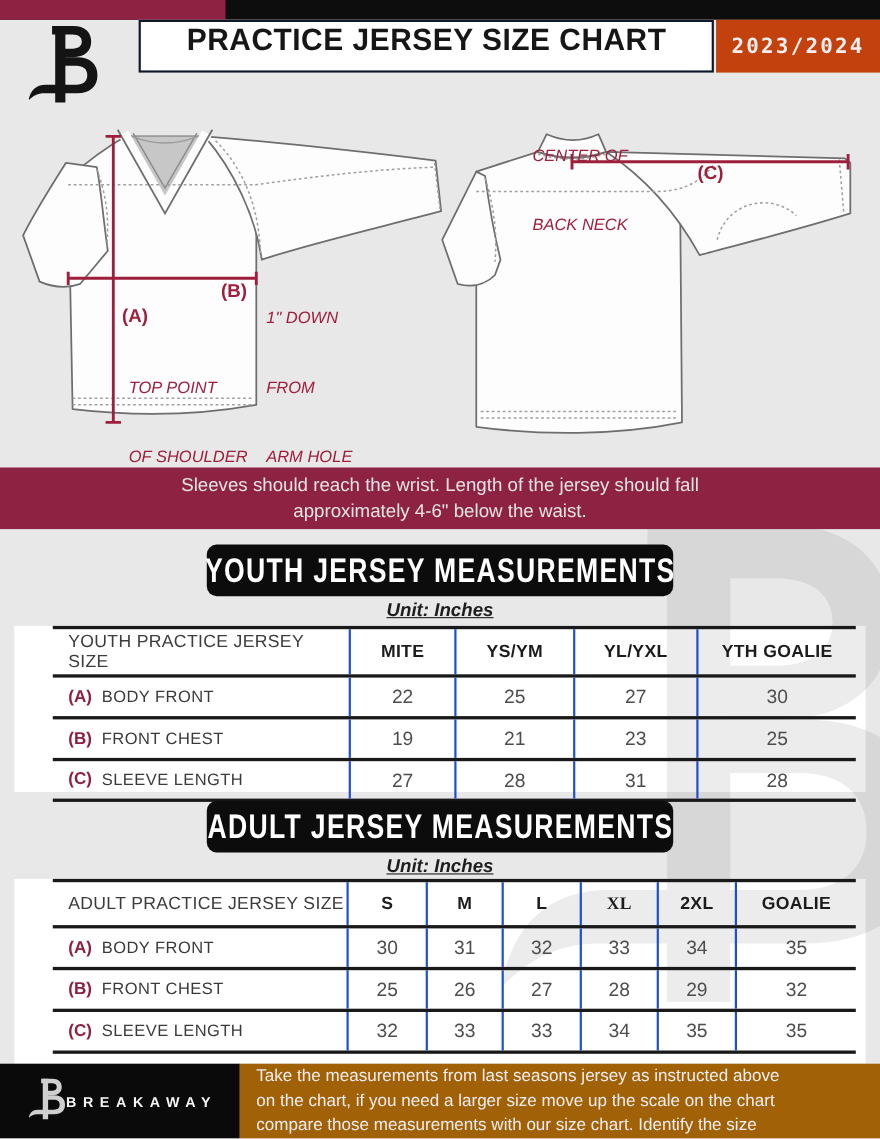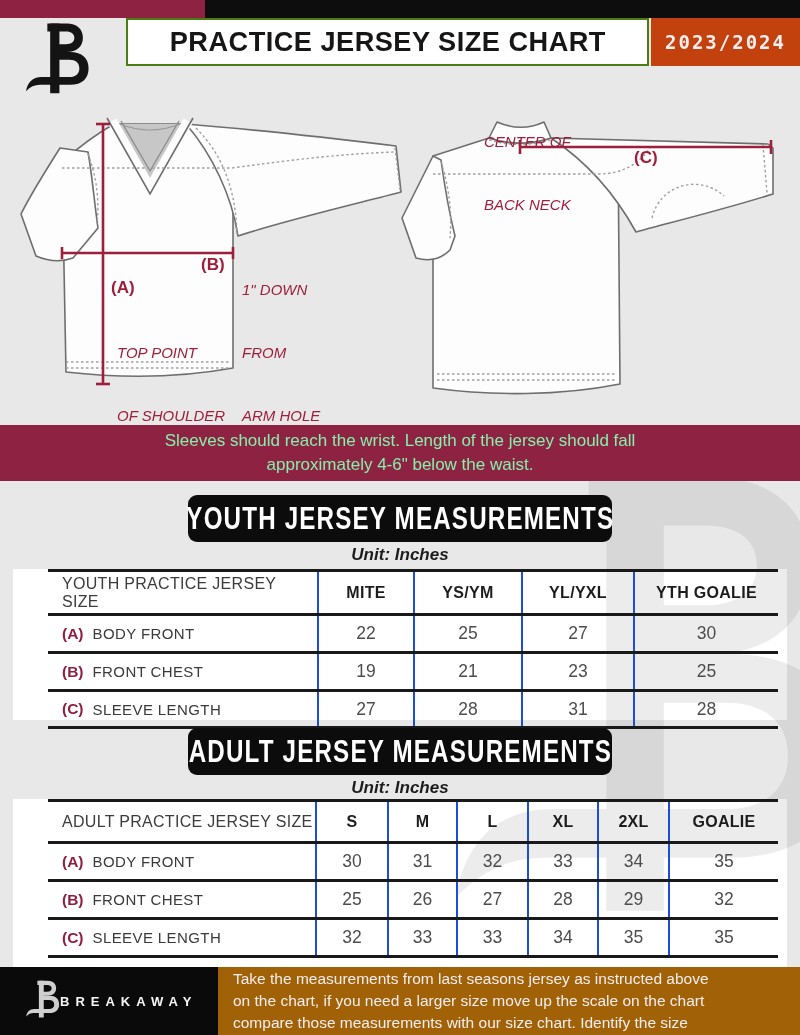--- a/index.html
+++ b/index.html
@@ -4,49 +4,49 @@
 <style>
   html,body{margin:0;padding:0;}
   body{width:800px;height:1035px;position:relative;overflow:hidden;
        font-family:"Liberation Sans",sans-serif;background:#e8e8e8;}
   .abs{position:absolute;}
   
   .top-strip{left:0;top:0;width:800px;height:18px;background:#0d0d0d;z-index:3;}
   .top-strip .accent{position:absolute;left:0;top:0;width:205px;height:18px;background:#8e2242;}
   .header-logo{left:26px;top:22px;width:64px;height:80px;z-index:3;}
   .title-box{left:126px;top:18px;width:523px;height:48px;background:#ffffff;
-             border:2px solid #4d7c0f;box-sizing:border-box;display:flex;
-             align-items:center;justify-content:center;z-index:3;}
+             border:2px solid #0f172a;box-sizing:border-box;display:flex;
+             align-items:flex-start;justify-content:center;z-index:3;}
   .title-box span{font-size:28px;font-weight:800;color:#161616;letter-spacing:.5px;
                   transform:scaleX(.97);white-space:nowrap;}
   .year-box{left:651px;top:18px;width:149px;height:48px;background:#c2410c;display:flex;
             align-items:center;justify-content:center;z-index:3;}
   .year-box span{font-family:"DejaVu Sans Mono",monospace;font-weight:bold;font-size:19px;
                  color:#f6eef1;letter-spacing:2px;}
   
   .diagram-svg{left:0;top:66px;z-index:2;}
   .diag-label{z-index:2;color:#9e1f3c;white-space:pre;line-height:20px;}
   .diag-letter{font-weight:bold;font-size:17px;}
   .diag-note{font-style:italic;font-weight:500;font-size:15px;line-height:21px;}
   
   .banner{left:0;top:425px;width:800px;height:56px;background:#8e2242;z-index:2;
           display:flex;flex-direction:column;align-items:center;justify-content:center;}
-  .banner div{color:#86efac;font-size:17px;line-height:24px;font-weight:400;}
+  .banner div{color:#e5e5e5;font-size:17px;line-height:24px;font-weight:400;}
   
   .white-band{background:#ffffff;z-index:0;}
   .band1{left:13px;top:569px;width:774px;height:151px;}
   .band2{left:13px;top:799px;width:774px;height:168px;}
   .watermark{left:455px;top:468px;width:400px;height:496px;z-index:1;opacity:.08;}
   
   .section-title{left:188px;width:424px;height:47px;background:#0c0c0c;border-radius:9px;
                  display:flex;align-items:center;justify-content:center;z-index:2;}
   .section-title span{color:#ffffff;font-size:31px;font-weight:700;letter-spacing:1.5px;
                       transform:scaleX(.78);white-space:nowrap;}
   .unit{left:0;width:800px;text-align:center;font-style:italic;font-weight:600;
-        font-size:17px;color:#1d1d1d;z-index:2;}
+        font-size:17px;color:#1d1d1d;z-index:2;text-decoration:underline;}
   
   .size-table{left:48px;width:730px;z-index:2;}
   .trow{display:flex;border-bottom:3px solid #191919;align-items:stretch;}
   .thead{border-top:3px solid #191919;}
   .tcell{display:flex;align-items:center;justify-content:center;box-sizing:border-box;}
   .tcell.data{border-left:2px solid #1d4ed8;}
   .label-cell{justify-content:flex-start;padding-left:14px;}
   .thead .label-cell{font-size:16px;color:#3c3c3c;font-weight:400;letter-spacing:.3px;}
   .thead .data{font-size:16px;font-weight:bold;color:#1c1c1c;letter-spacing:.3px;}
   .row-letter{color:#8e1f3e;font-weight:bold;font-size:15.5px;margin-right:9px;}
@@ -222,21 +222,21 @@
   <span>ADULT JERSEY MEASUREMENTS</span>
 </div>
 <div class="abs unit" style="top:778px;">Unit: Inches</div>
 
 <div class="abs size-table" style="top:799px;">
   <div class="trow thead h39">
     <div class="tcell label-cell" style="width:267px;">ADULT PRACTICE JERSEY SIZE</div>
     <div class="tcell data" style="width:72px;">S</div>
     <div class="tcell data" style="width:69px;">M</div>
     <div class="tcell data" style="width:71px;">L</div>
-    <div class="tcell data" style="width:70px;">XL</div>
+    <div class="tcell data" style="width:70px;font-family:Liberation Serif, serif;">XL</div>
     <div class="tcell data" style="width:71px;">2XL</div>
     <div class="tcell data" style="width:110px;">GOALIE</div>
   </div>
   <div class="trow h35">
     <div class="tcell label-cell" style="width:267px;">
       <span class="row-letter">(A)</span>
       <span class="row-label">BODY FRONT</span>
     </div>
     <div class="tcell data num" style="width:72px;">30</div>
     <div class="tcell data num" style="width:69px;">31</div>

